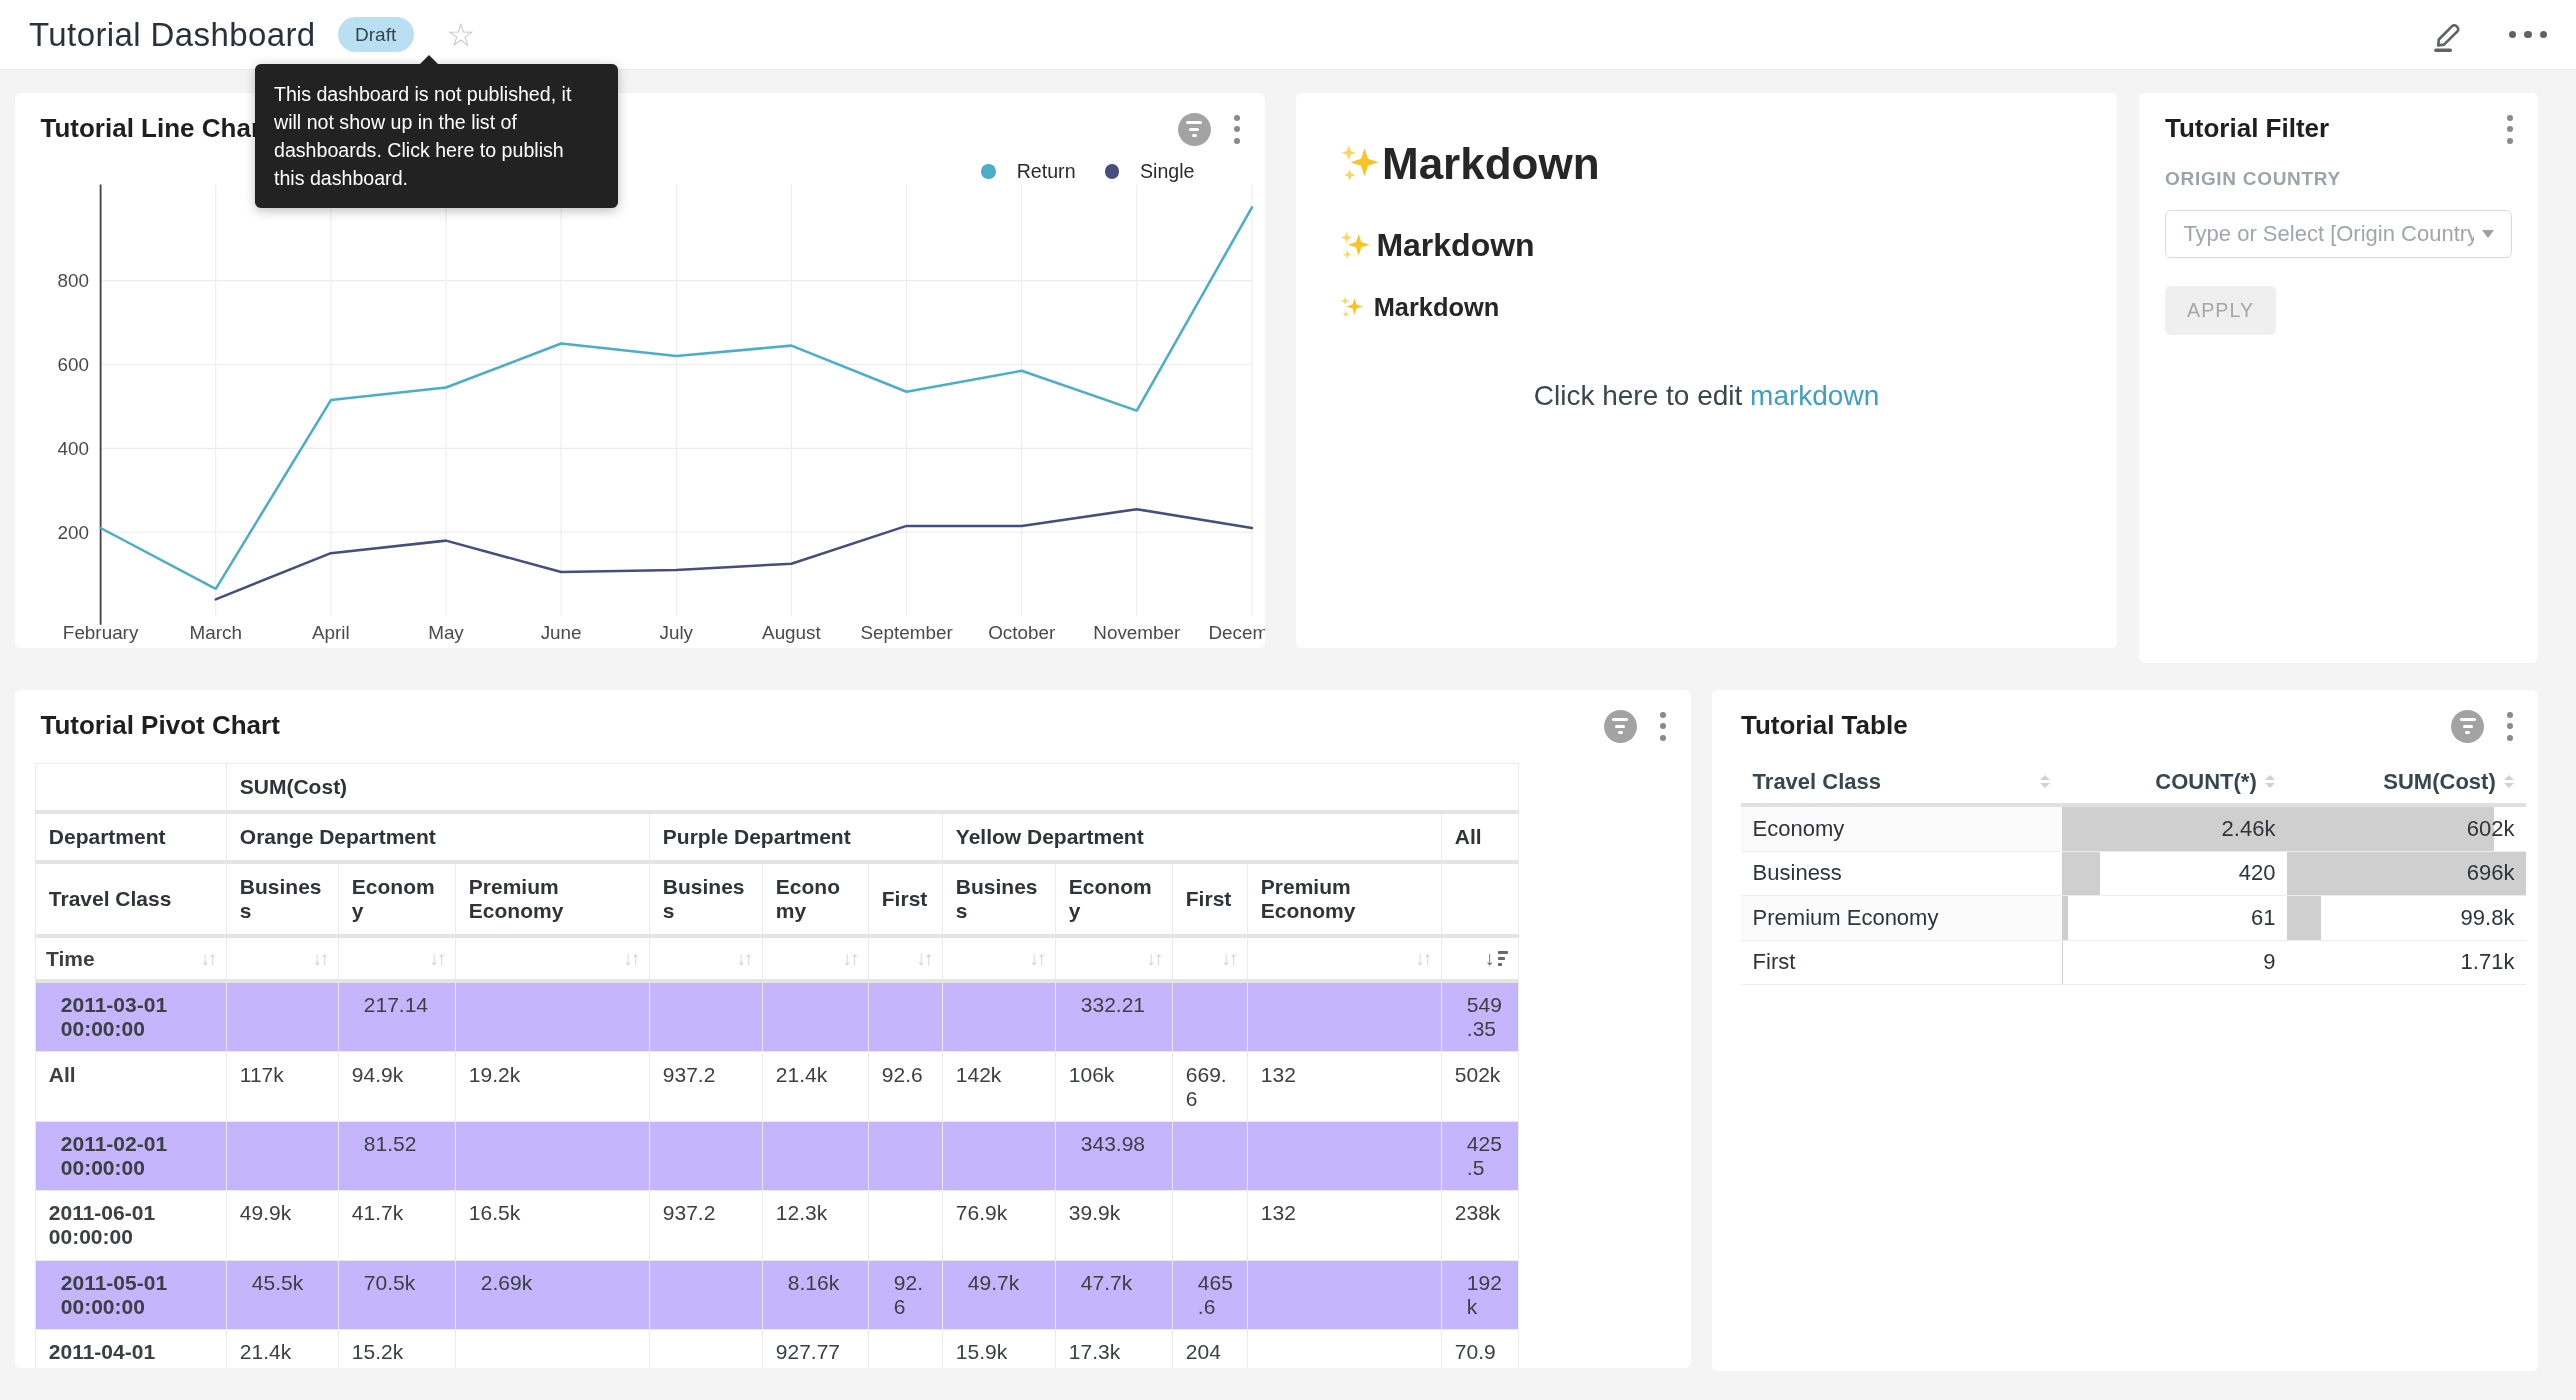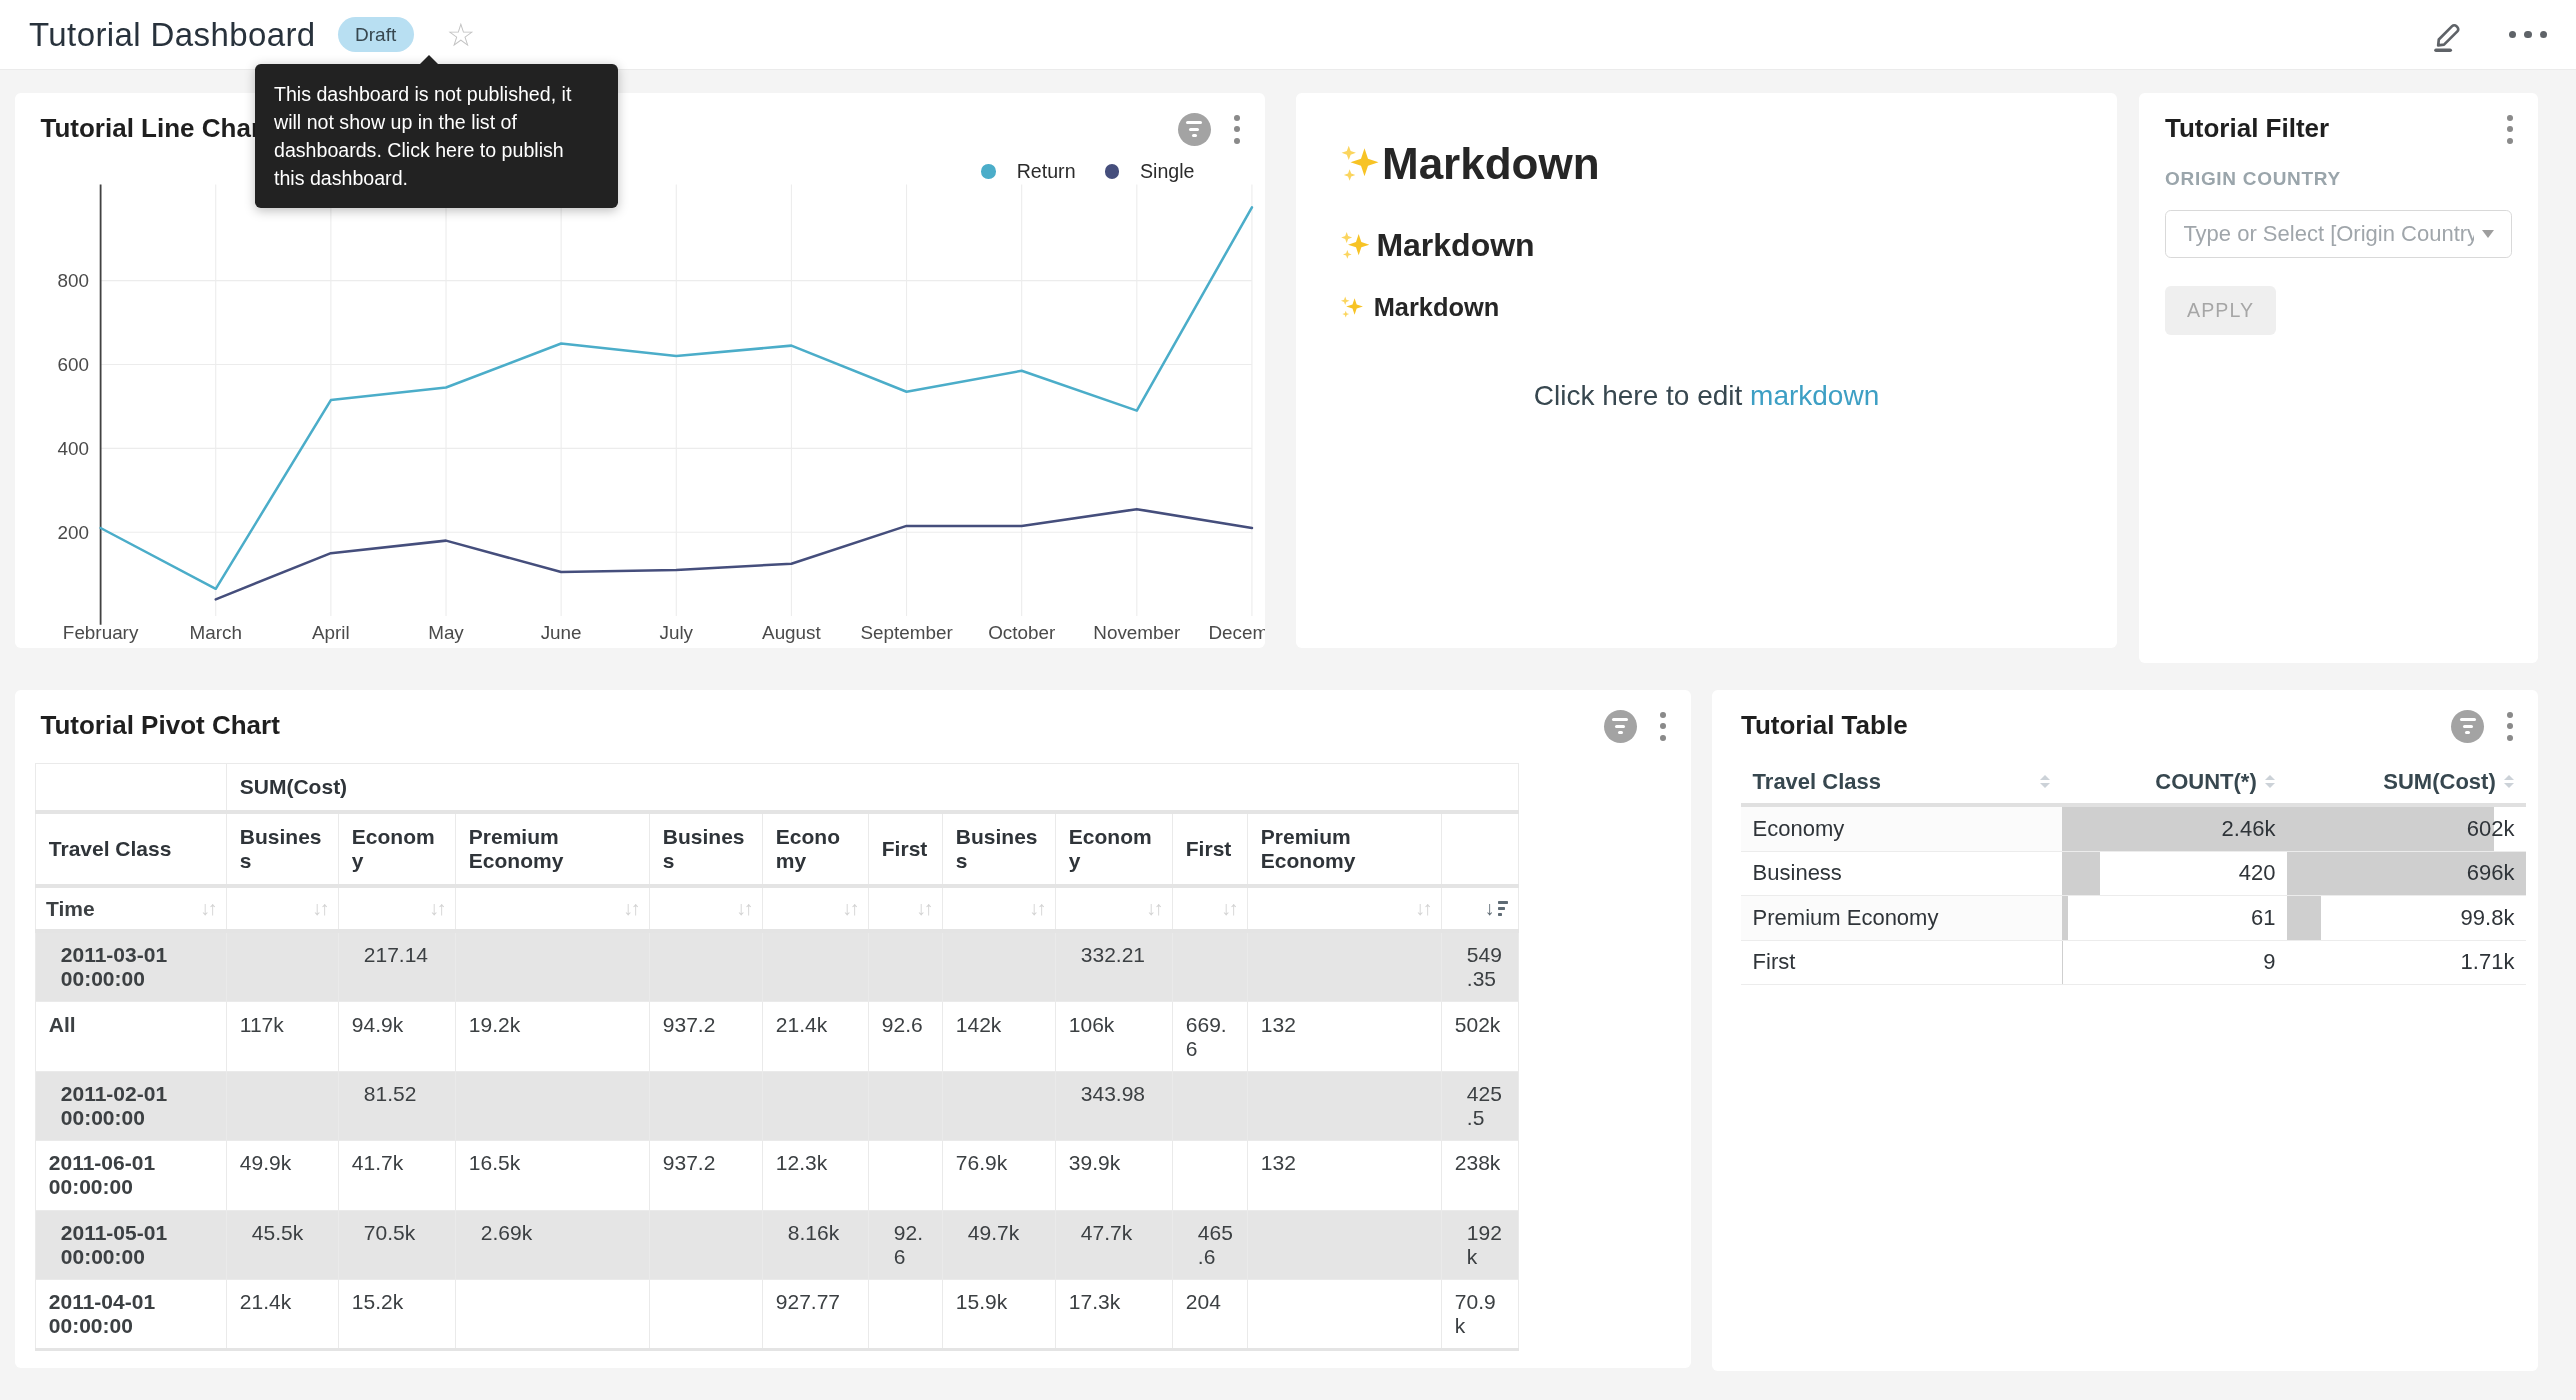--- a/index.html
+++ b/index.html
@@ -81,21 +81,21 @@
   .pivot-wrap { position:absolute; left:20.3px; top:73px; }
   table.pivot { border-collapse:collapse; table-layout:fixed; background:#fff;
     border-left:0.7px solid #eaeaea; border-top:0.7px solid #eaeaea; }
   table.pivot td { border-right:0.7px solid #eaeaea; border-bottom:0.7px solid #eaeaea;
     font-size:21px; color:#3c4043; padding:10.2px 13px; vertical-align:top; overflow:hidden;
     white-space:normal; word-wrap:break-word; }
   table.pivot tr.hdr td { font-weight:700; color:#2f3439; border-bottom:4.4px solid #e4e4e4;
     padding:11px 13px; vertical-align:middle; }
   table.pivot tr.sortrow td { border-bottom:4.4px solid #e4e4e4; padding:7.3px 10.2px; height:45px;
     vertical-align:middle; }
-  table.pivot tr.odd td { background:#e5e5e5;padding-left:25px; }
+  table.pivot tr.odd td { background:#c4b5fd;padding-left:25px; }
   table.pivot tr.data td.timecell { font-weight:700; }
   table.pivot tr:last-child td { border-bottom:3.6px solid #e4e4e4; }
   .tflex { display:flex; justify-content:space-between; align-items:center; }
   .sorticon { display:inline-flex; align-items:center; font-size:19.6px; color:#d3d3d3;
     cursor:pointer; letter-spacing:-2.2px; line-height:1; float:right; }
   .sorticon.active { color:#5f6b74; letter-spacing:0.7px; }
   .sbars { display:inline-flex; flex-direction:column; gap:2.9px; margin-left:2.9px; }
   .sbars i { display:block; height:2.9px; background:#5f6b74; border-radius:0.7px; }
   .sbars i:nth-child(1){ width:9.4px; } .sbars i:nth-child(2){ width:6.5px; }
   .sbars i:nth-child(3){ width:3.6px; }
@@ -284,20 +284,27 @@
             <col style="width:75px">
             <col style="width:194px">
             <col style="width:77px">
           </colgroup>
           <tbody>
             <tr class="hdr">
               <td></td>
               <td colspan="11">SUM(Cost)</td>
             </tr>
             <tr class="hdr">
+              <td>Department</td>
+              <td colspan="3">Orange Department</td>
+              <td colspan="3">Purple Department</td>
+              <td colspan="4">Yellow Department</td>
+              <td colspan="1">All</td>
+            </tr>
+            <tr class="hdr">
               <td>Travel Class</td>
               <td>Business</td>
               <td>Economy</td>
               <td>Premium Economy</td>
               <td>Business</td>
               <td>Economy</td>
               <td>First</td>
               <td>Business</td>
               <td>Economy</td>
               <td>First</td>

